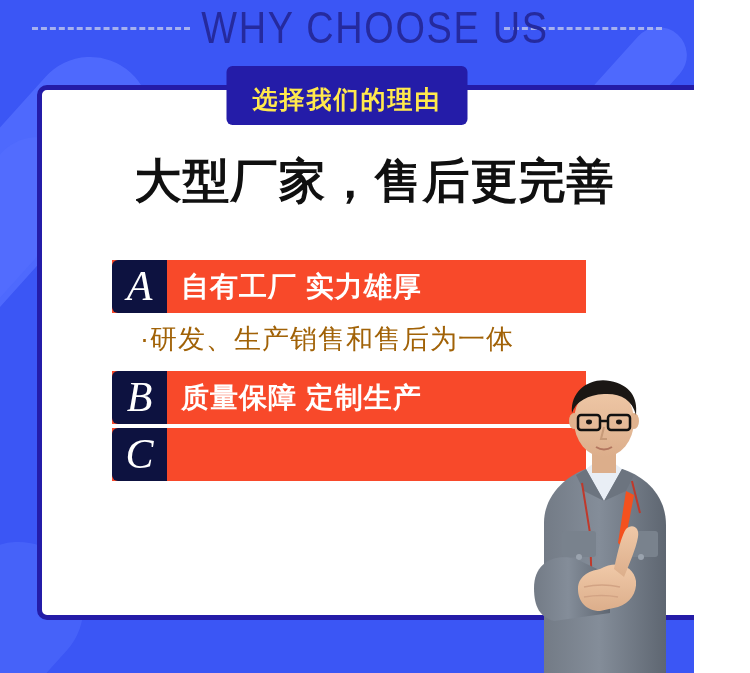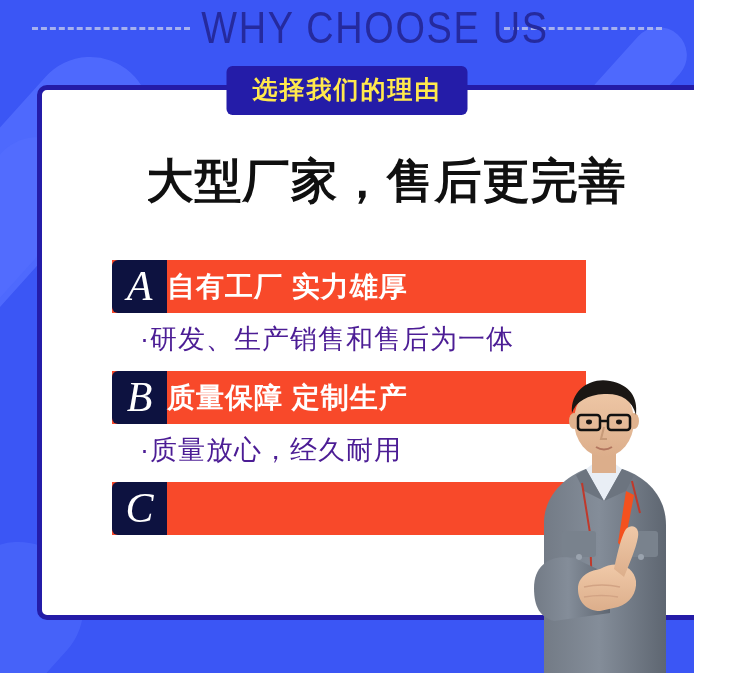--- a/index.html
+++ b/index.html
@@ -94,21 +94,21 @@
   #badge {
     position: absolute;
     top: 66px;
     left: 50%;
     transform: translateX(-50%);
     background: #241ca8;
     color: #ffe94d;
     font-size: 25px;
     font-weight: bold;
     letter-spacing: 2px;
-    padding: 7px 26px 9px 26px;
+    padding: 17px 26px 9px 26px;
     border-radius: 6px;
     z-index: 5;
     white-space: nowrap;
   }
 
   
   #panel {
     position: absolute;
     left: 37px;
     top: 85px;
@@ -116,21 +116,21 @@
     height: 535px;
     background: #ffffff;
     border: 5px solid #241ca8;
     border-radius: 10px;
     box-sizing: border-box;
   }
 
   #panel-title {
     position: absolute;
     top: 60px;
-    left: 12px;
+    left: 0;
     width: 100%;
     text-align: center;
     font-size: 47px;
     font-weight: bold;
     color: #101010;
     letter-spacing: 1px;
     white-space: nowrap;
   }
 
   
@@ -159,25 +159,26 @@
     line-height: 53px;
     text-align: center;
     border-radius: 6px 0 0 6px;
     flex: 0 0 55px;
   }
   .feature-title {
     color: #ffffff;
     font-size: 28px;
     font-weight: bold;
     line-height: 53px;
+    padding-left: 14px;
     letter-spacing: 1px;
     white-space: nowrap;
   }
   .feature-sub {
-    color: #4c1d95;
+    color: #a16207;
     font-size: 27px;
     line-height: 1;
     padding: 13px 0 14px 28px;
     letter-spacing: 1px;
     white-space: nowrap;
   }
 
   
   #person {
     position: absolute;
@@ -216,21 +217,20 @@
           <div class="feature-title">自有工厂  实力雄厚</div>
         </div>
         <div class="feature-sub">·研发、生产销售和售后为一体</div>
       </div>
 
       <div class="feature">
         <div class="feature-bar">
           <div class="letter">B</div>
           <div class="feature-title">质量保障  定制生产</div>
         </div>
-        <div class="feature-sub">·质量放心，经久耐用</div>
       </div>
 
       <div class="feature">
         <div class="feature-bar">
           <div class="letter">C</div>
         </div>
       </div>
 
     </div>
   </div>

